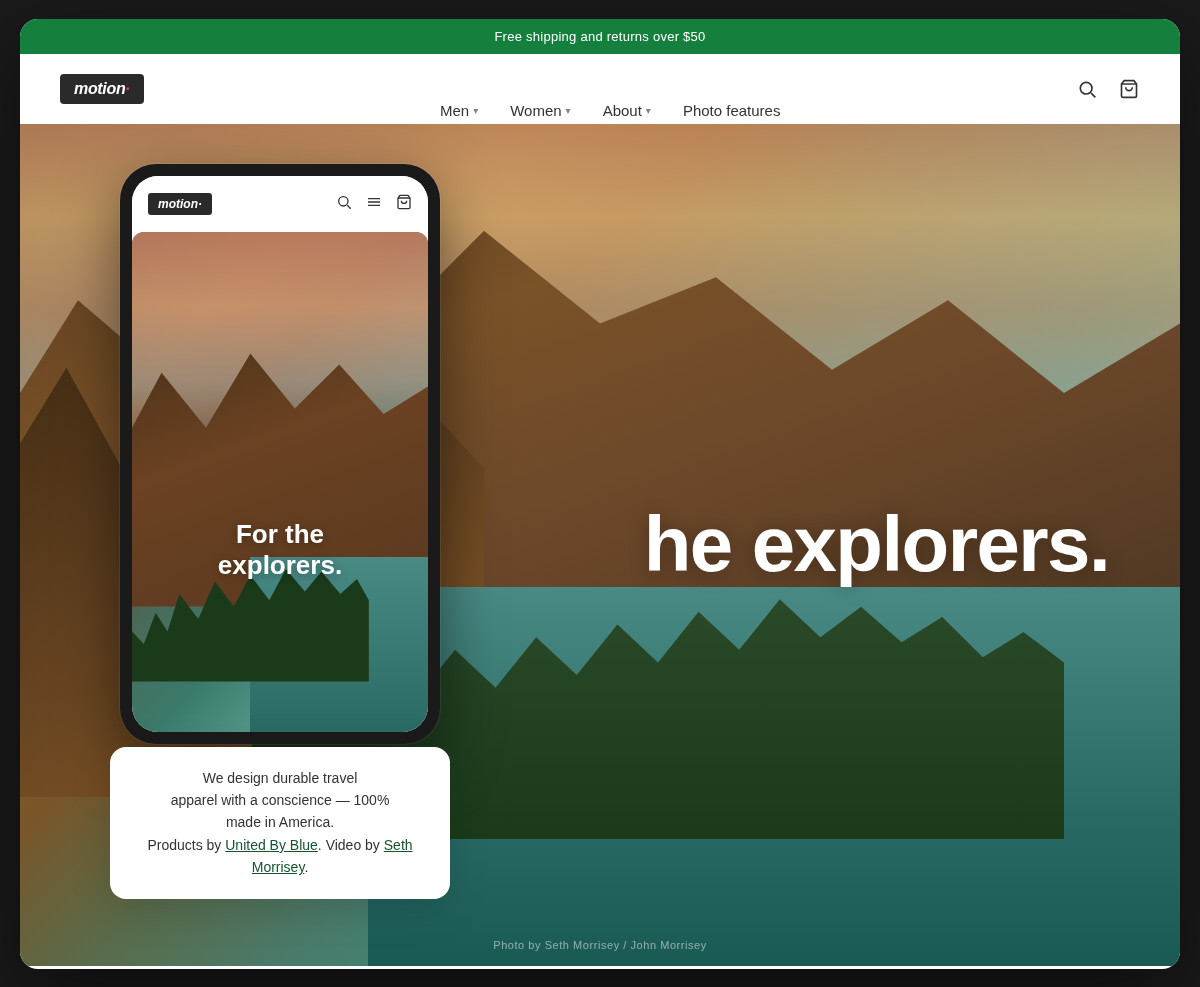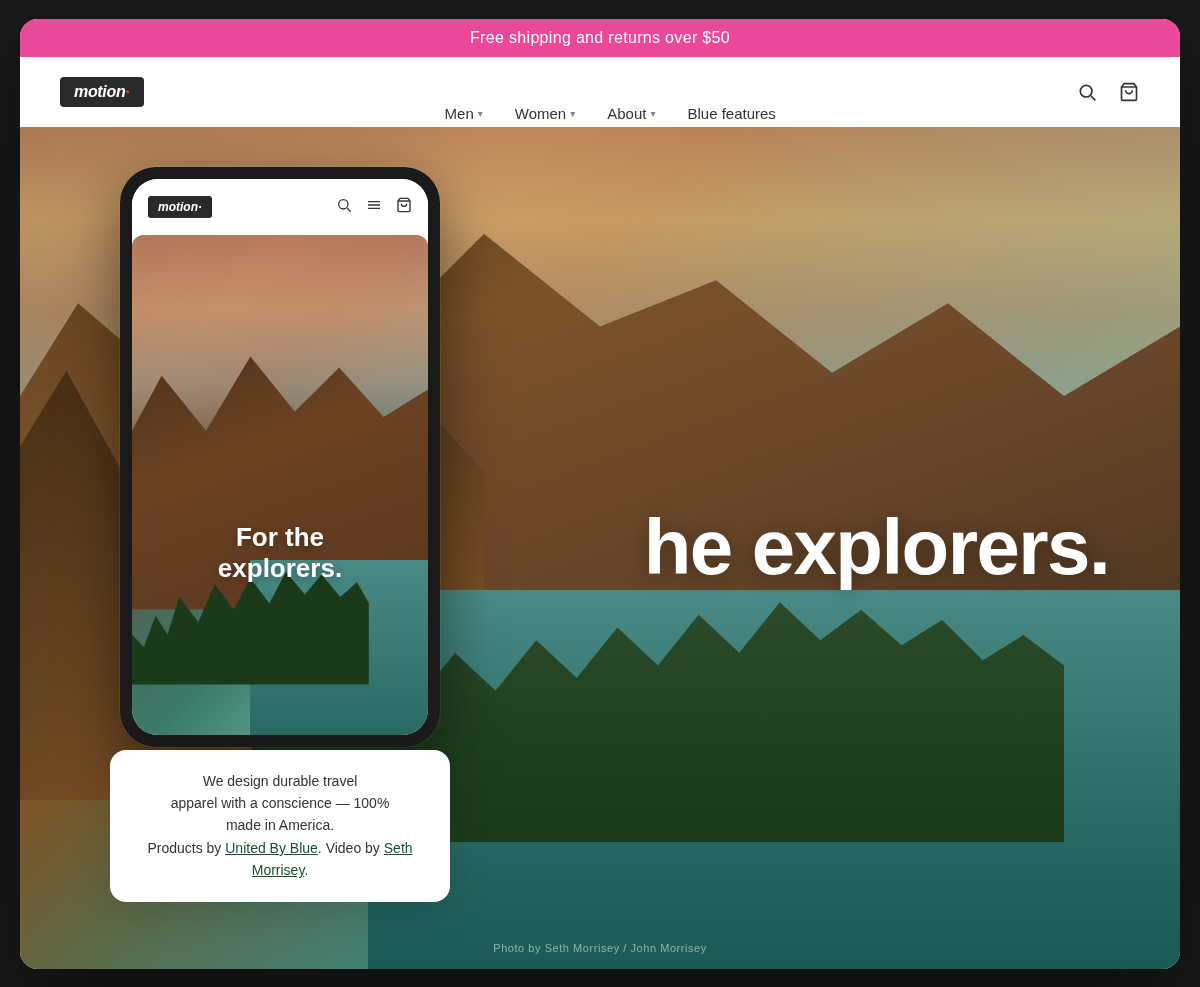--- a/index.html
+++ b/index.html
@@ -21,25 +21,25 @@
       height: 950px;
       background: #fff;
       border-radius: 18px;
       overflow: hidden;
       position: relative;
       box-shadow: 0 30px 80px rgba(0,0,0,0.5);
     }
 
     
     .announcement-bar {
-      background: #ec4899;
+      background: #15803d;
       color: #fff;
       text-align: center;
       padding: 10px 0;
-      font-size: 16px;
+      font-size: 13px;
       letter-spacing: 0.02em;
     }
 
     
     .main-nav {
       background: rgba(255,255,255,0.97);
       display: flex;
       align-items: center;
       justify-content: space-between;
       padding: 0 40px;
@@ -406,21 +406,21 @@
       </a>
       <a class="nav-link">
         <span>Women</span>
         <span class="chevron">▾</span>
       </a>
       <a class="nav-link">
         <span>About</span>
         <span class="chevron">▾</span>
       </a>
       <a class="nav-link">
-        <span>Blue features</span>
+        <span>Photo features</span>
       </a>
     </div>
 
     <div class="nav-icons">
       <div class="nav-icon">
         <svg width="20" height="20" viewBox="0 0 24 24" fill="none" stroke="#333" stroke-width="2">
           <circle cx="11" cy="11" r="7"></circle>
           <line x1="17" y1="17" x2="22" y2="22"></line>
         </svg>
       </div>

